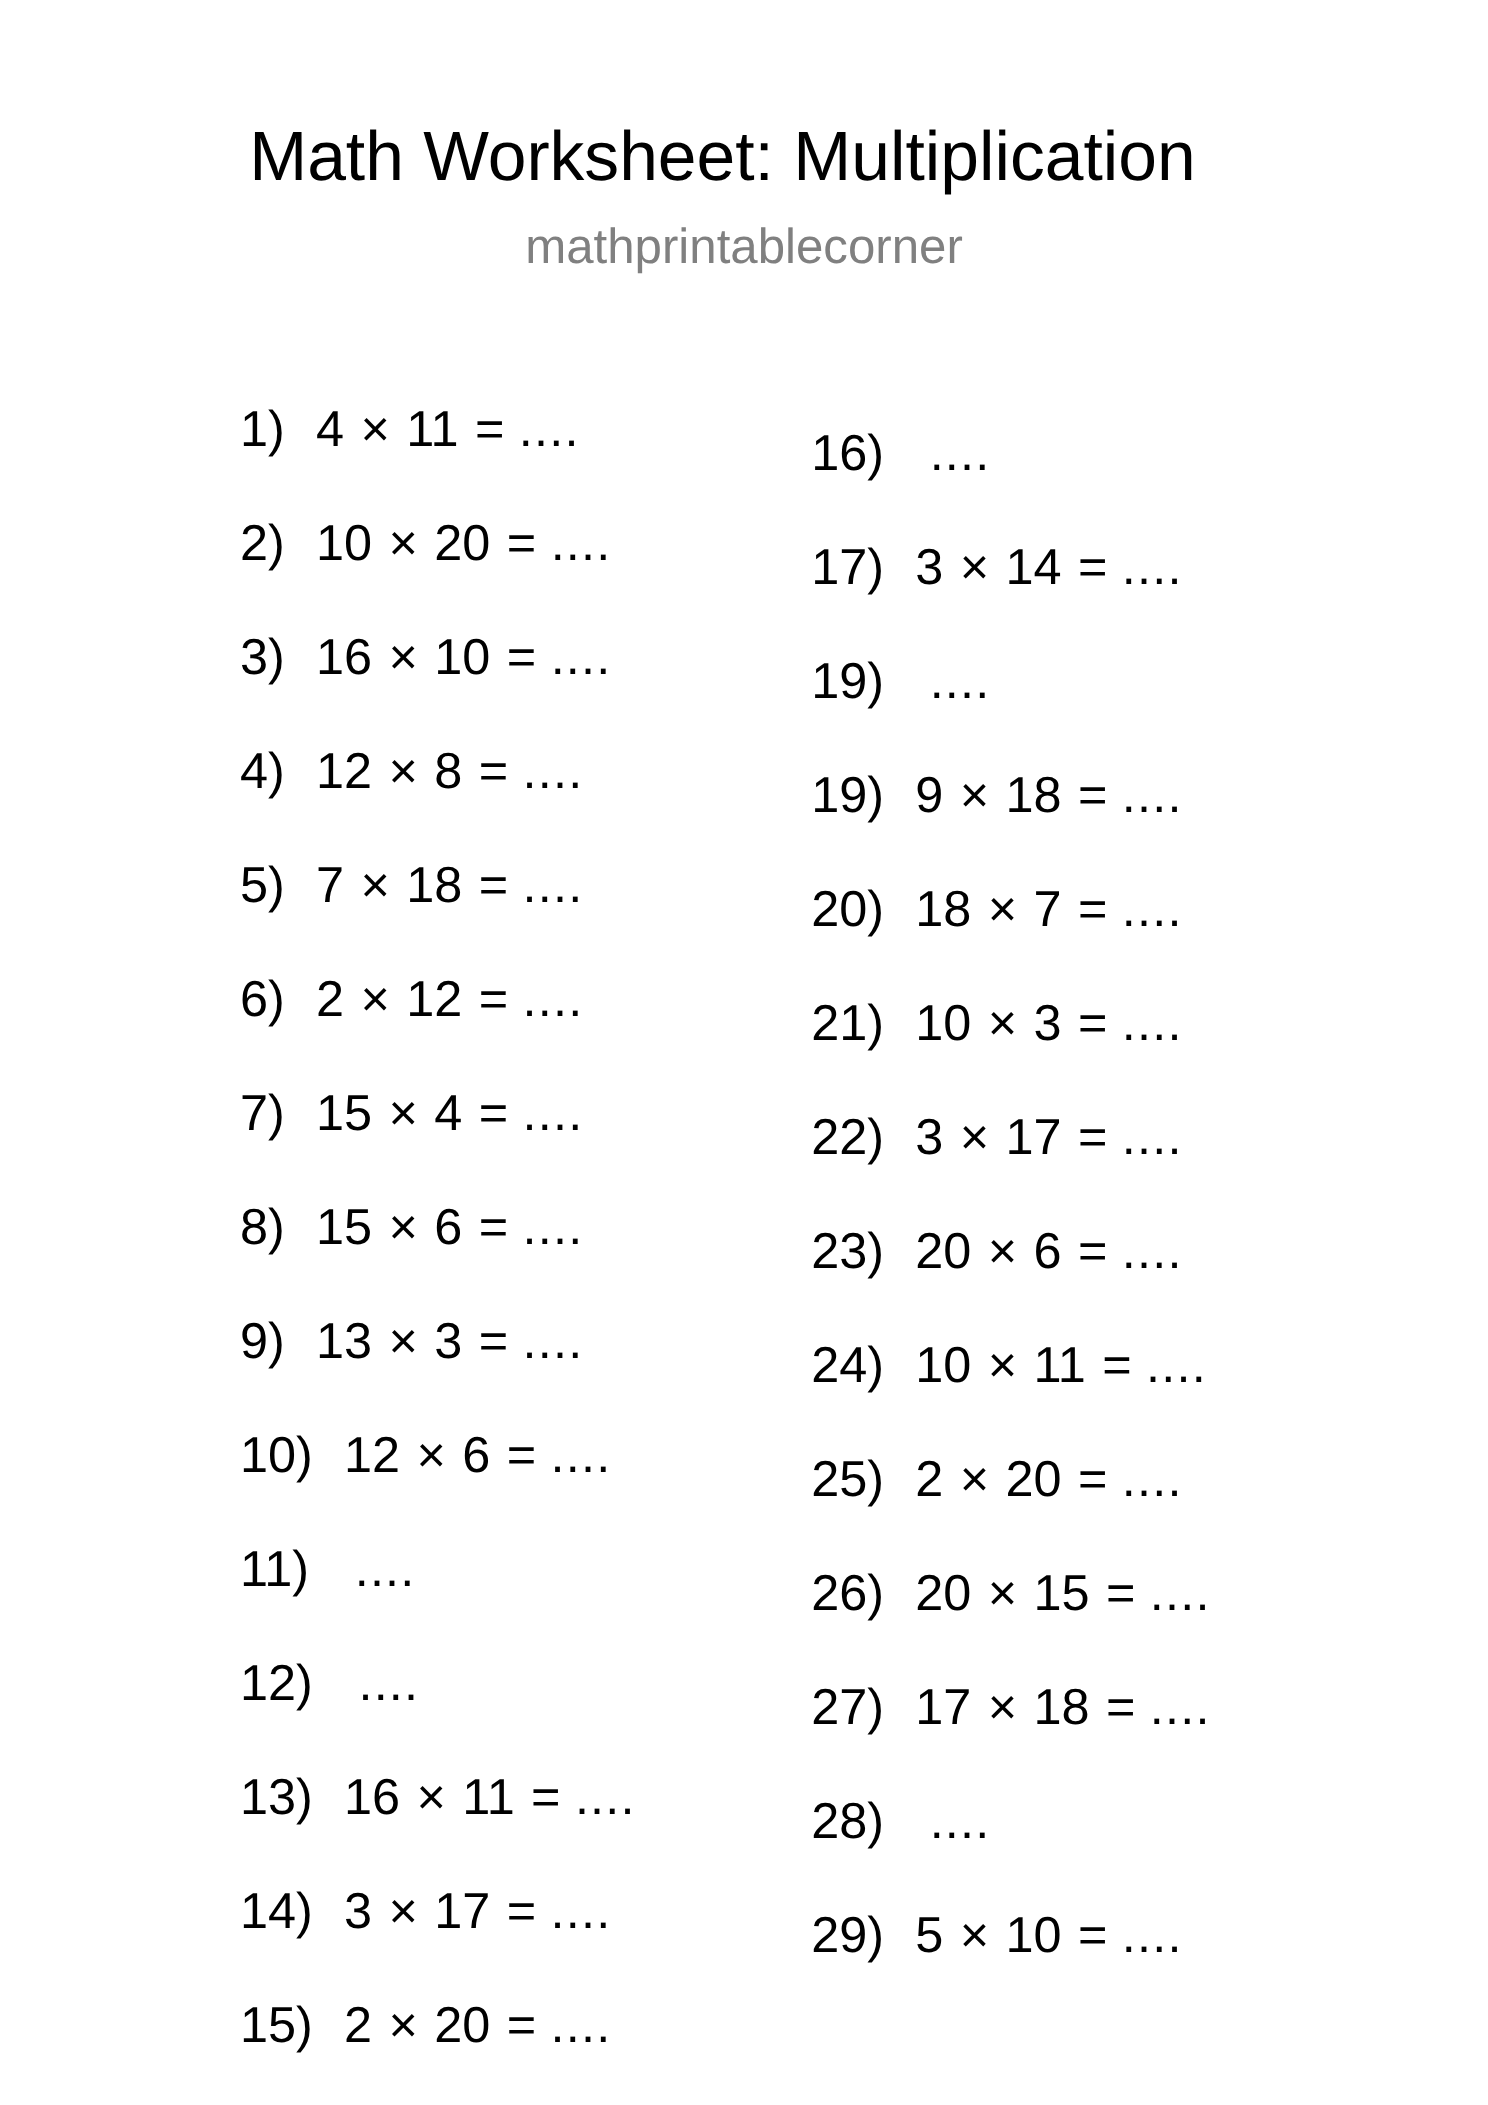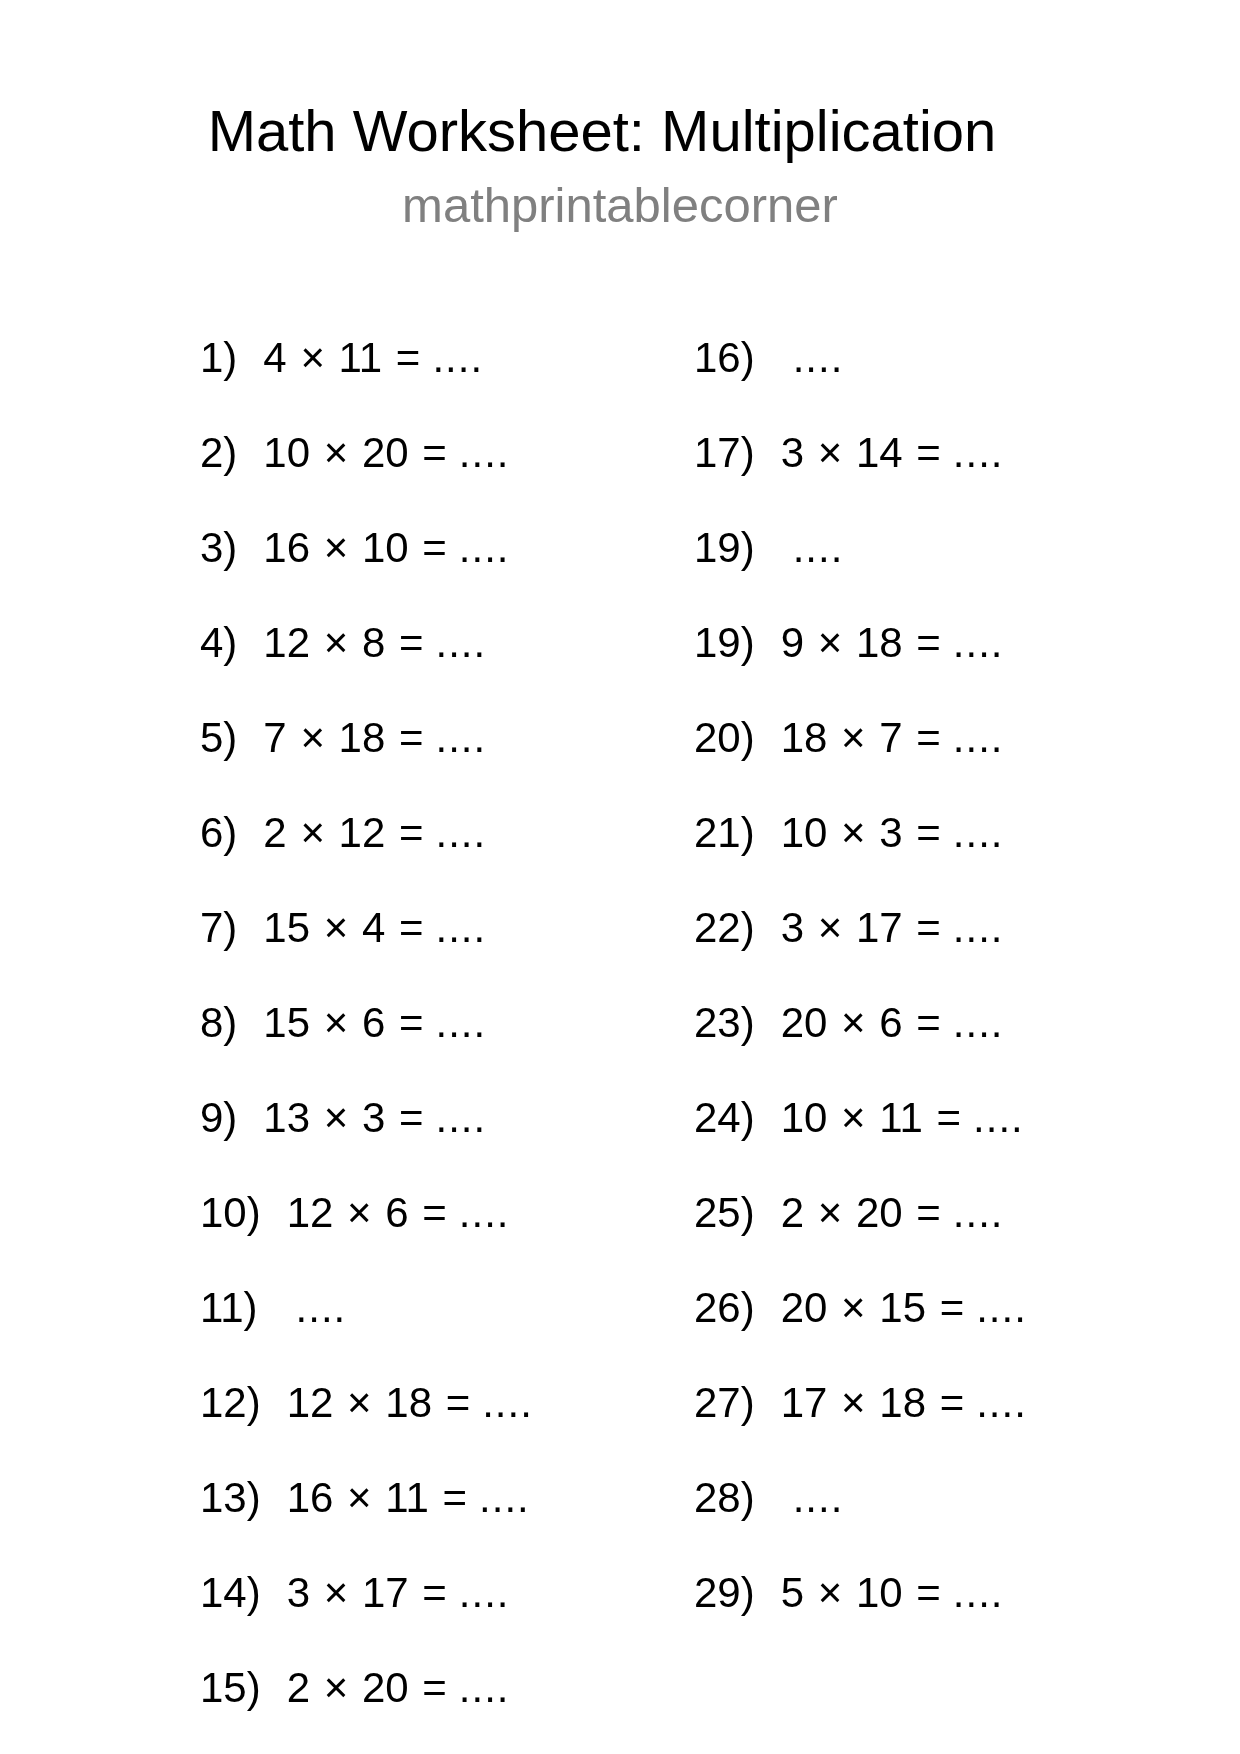--- a/index.html
+++ b/index.html
@@ -27,30 +27,30 @@
     line-height: 70px;
     white-space: nowrap;
   }
   .page-subtitle {
     position: absolute;
     left: 0;
     width: 1240px;
     top: 182px;
     box-sizing: border-box;
     text-align: center;
-    font-size: 49px;
+    font-size: 41px;
     line-height: 46px;
     white-space: nowrap;
   }
   .problem-column {
     position: absolute;
     top: 334px;
   }
   .problem-column.col-1 { left: 200px; }
-  .problem-column.col-2 { left: 694px; }
+  .problem-column.col-2 { left: 676px; margin-top: 20px; }
   .problem {
     height: 95px;
     font-size: 42px;
     line-height: 48px;
     white-space: nowrap;
     display: flex;
     align-items: flex-start;
   }
   .problem-number {
     display: inline-block;
@@ -122,21 +122,20 @@
       <span class="problem-number">10)</span>
       <span class="problem-expr">12 × 6 =</span>
       <span class="answer-blank">....</span>
     </div>
     <div class="problem">
       <span class="problem-number">11)</span>
       <span class="answer-blank">....</span>
     </div>
     <div class="problem">
       <span class="problem-number">12)</span>
-      <span class="problem-expr">12 × 18 =</span>
       <span class="answer-blank">....</span>
     </div>
     <div class="problem">
       <span class="problem-number">13)</span>
       <span class="problem-expr">16 × 11 =</span>
       <span class="answer-blank">....</span>
     </div>
     <div class="problem">
       <span class="problem-number">14)</span>
       <span class="problem-expr">3 × 17 =</span>

